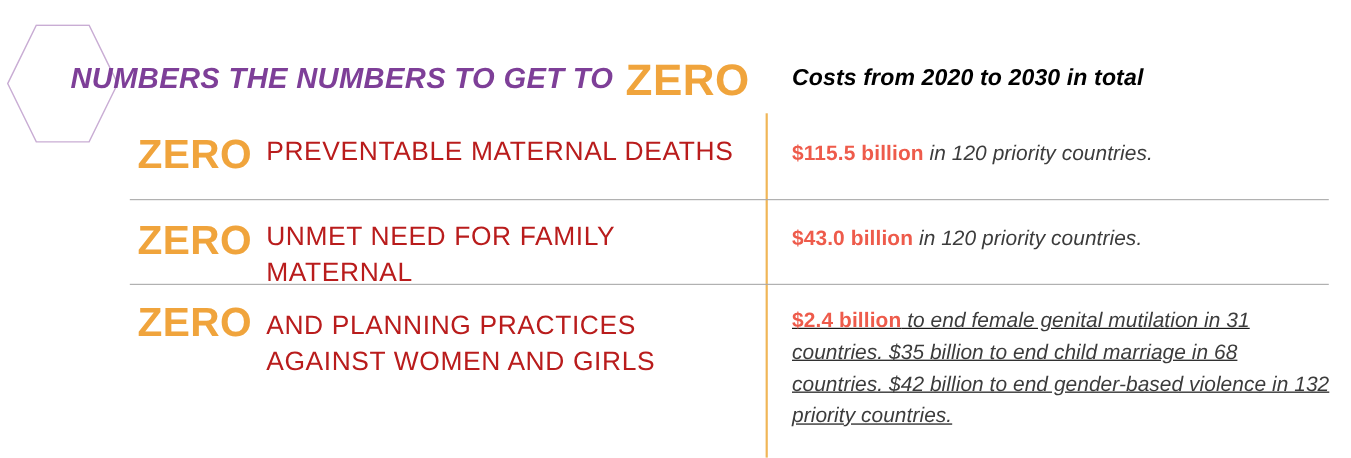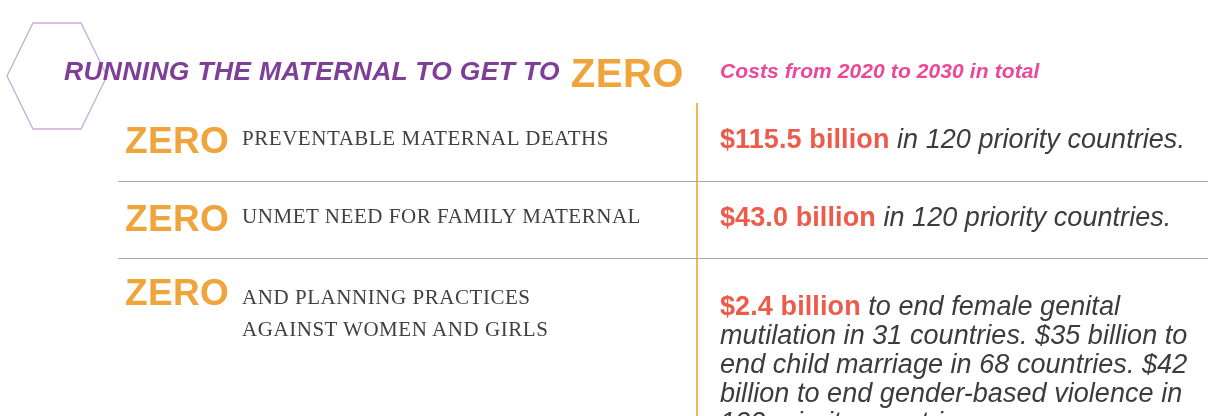--- a/index.html
+++ b/index.html
@@ -62,21 +62,21 @@
   .header-costs {
     position: absolute;
     left: 720px;
     top: 0;
     height: 58px;
     display: flex;
     align-items: center;
     font-style: italic;
     font-weight: bold;
     font-size: 21px;
-    color: #ec4899;
+    color: #000000;
     letter-spacing: 0.1px;
     white-space: nowrap;
   }
 
   
   .v-divider {
     position: absolute;
     left: 696px;
     top: 103px;
     width: 2px;
@@ -122,46 +122,45 @@
 
   .zero-word {
     font-weight: bold;
     font-size: 37px;
     line-height: 38px;
     color: #F0A43C;
     letter-spacing: 0.3px;
     flex: 0 0 auto;
   }
   .zero-label {
-    font-size: 21px;
+    font-size: 24px;
     line-height: 39px;
-    color: #404040;
+    color: #b91c1c;
     letter-spacing: 0.55px;
     margin-left: 13px;
     flex: 1 1 auto;
-    font-family: Liberation Serif, serif;
   }
   .zero-label .lbl-line {
     display: block;
     line-height: 32px;
   }
   .row-1 .zero-label, .row-2 .zero-label { line-height: 41px; }
   .row-3 .zero-label { line-height: 32px; padding-top: 7px; }
 
   .cell-right {
     position: absolute;
     left: 720px;
     width: 490px;
   }
   .row-1 .cell-right { top: 22px; }
   .row-2 .cell-right { top: 22px; }
-  .row-3 .cell-right { top: 34px; }
+  .row-3 .cell-right { top: 19px; text-decoration: underline; }
 
   .cost-text {
-    font-size: 27px;
+    font-size: 19px;
     line-height: 29px;
     color: #3C3C3C;
     font-style: italic;
     letter-spacing: 0.05px;
   }
   .cost-amount {
     font-weight: bold;
     font-style: normal;
     color: #EE5B4B;
     letter-spacing: 0.1px;
@@ -170,21 +169,21 @@
 </style>
 </head>
 <body>
 
 <svg class="hex-deco" viewBox="0 0 102 108" xmlns="http://www.w3.org/2000/svg">
   <polygon points="27,1 75,1 101,54 75,107 27,107 1,54" fill="none" stroke="#C9ADD4" stroke-width="1.3"></polygon>
 </svg>
 
 <div class="header">
   <div class="header-title">
-    <span class="ht-lead">RUNNING THE MATERNAL TO GET TO</span>
+    <span class="ht-lead">NUMBERS THE NUMBERS TO GET TO</span>
     <span class="ht-zero">ZERO</span>
   </div>
   <div class="header-costs">Costs from 2020 to 2030 in total</div>
 </div>
 
 <div class="v-divider"></div>
 
 <div class="rows">
 
   <div class="row row-1">

